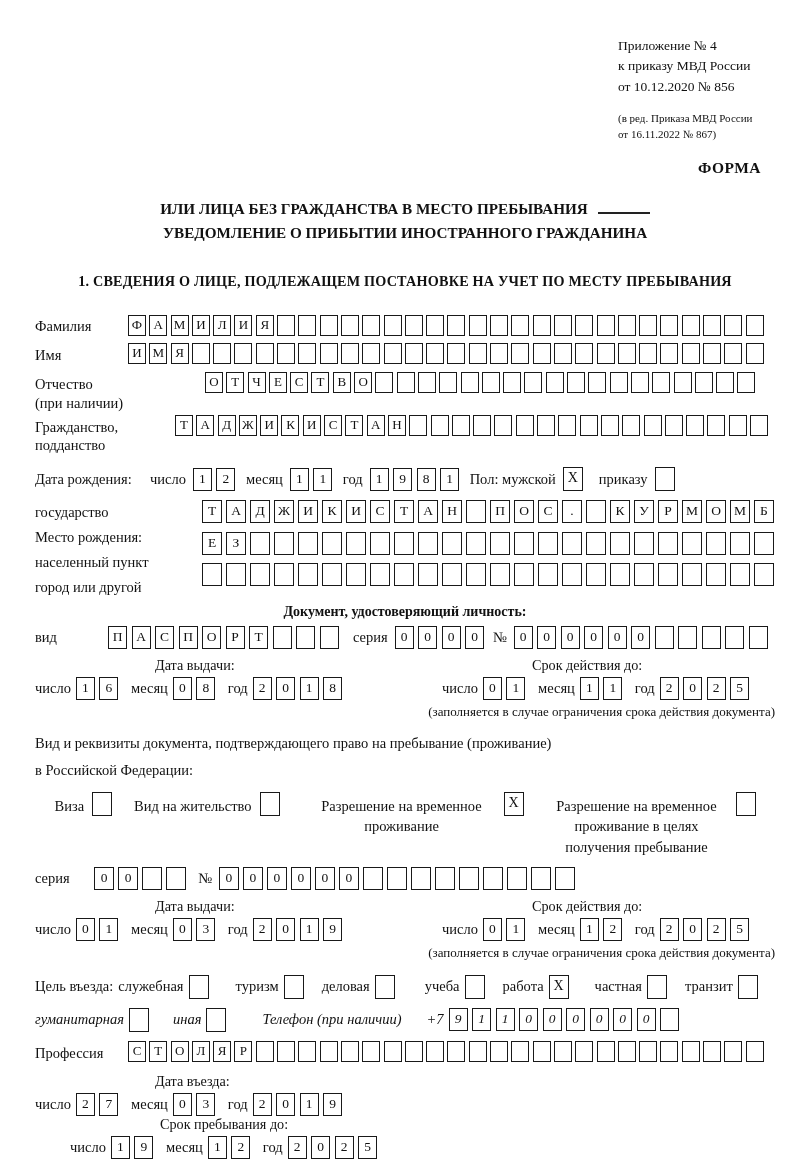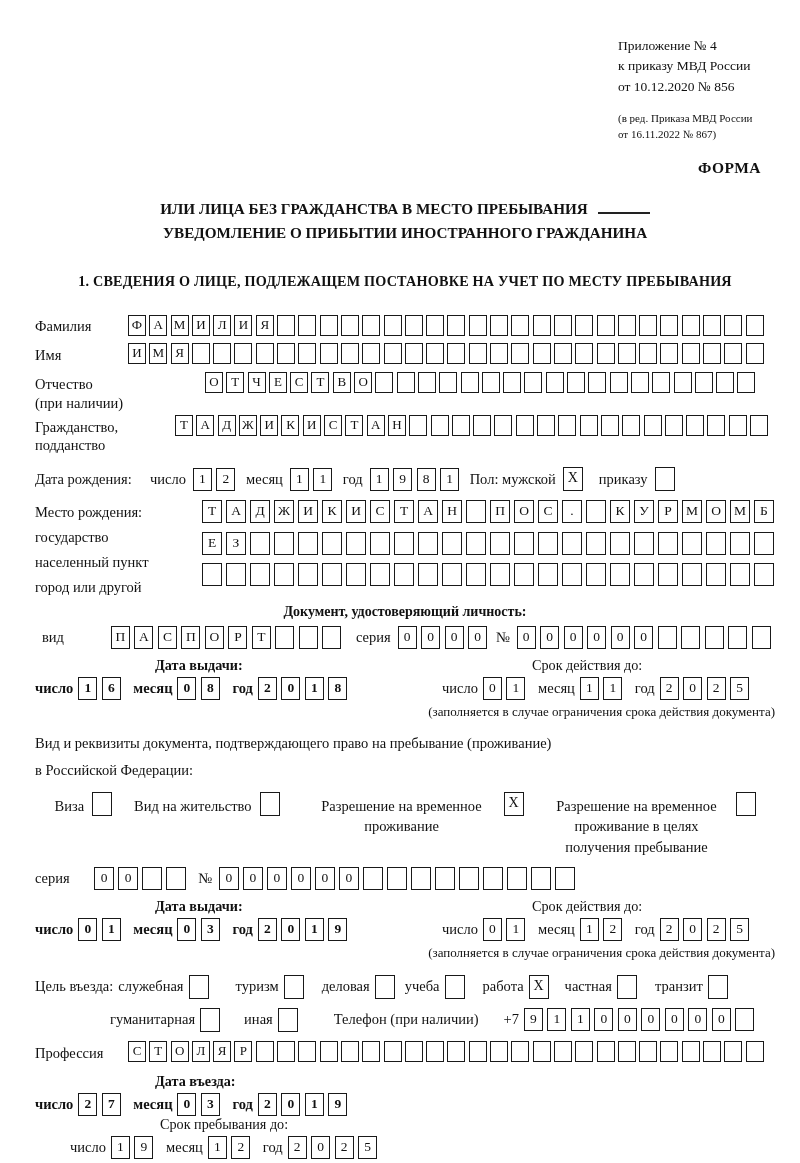--- a/index.html
+++ b/index.html
@@ -38,21 +38,21 @@
 
   
   .bp{display:flex;margin-top:9px;}
   .bp-labels{flex:none;width:167px;line-height:25px;}
   .bp-rows .cells{display:flex;margin-bottom:8.5px;}
 
   .doc-heading{margin-top:4px;text-align:center;font-weight:bold;font-size:14px;}
 
   
   .ddouble{display:flex;margin-top:8px;}
-  .dcol-l{flex:none;width:372px;font-weight:bold;}
+  .dcol-l{flex:none;width:372px;}
   .dcol-r{flex:none;width:368px;}
   .dhead-l{margin-left:120px;font-size:14.2px;}
   .dhead-r{margin-left:125px;font-size:14.2px;}
   .dline{display:flex;align-items:center;margin-top:3px;}
   .dline .t{margin-right:5px;white-space:nowrap;}
   .note{ text-align:right;font-size:13px;margin-top:4px;}
 
   
   .opt-row{display:flex;align-items:flex-start;margin-top:8px;justify-content:center;}
   .opt{display:flex;align-items:flex-start;}
@@ -262,22 +262,22 @@
         <span class="cell">X</span>
       </span>
     <span class="t" style="margin-left:16px;">приказу</span>
     <span class="cells cb">
         <span class="cell"></span>
       </span>
   </div>
 
   <div class="bp">
     <div class="bp-labels">
+      <div>государство</div>
       <div>Место рождения:</div>
-      <div>государство</div>
       <div>населенный пункт</div>
       <div>город или другой</div>
     </div>
     <div class="bp-rows">
       <span class="cells cw">
           <span class="cell">Т</span>
           <span class="cell">А</span>
           <span class="cell">Д</span>
           <span class="cell">Ж</span>
           <span class="cell">И</span>
@@ -351,21 +351,21 @@
           <span class="cell"></span>
           <span class="cell"></span>
           <span class="cell"></span>
           <span class="cell"></span>
         </span>
     </div>
   </div>
 
   <div class="doc-heading">Документ, удостоверяющий личность:</div>
   <div class="inlrow" style="margin-top:6px;">
-    <span class="t" style="width:66px;margin-left:7px;">вид</span>
+    <span class="t" style="width:66px;">вид</span>
     <span class="cells cd">
         <span class="cell">П</span>
         <span class="cell">А</span>
         <span class="cell">С</span>
         <span class="cell">П</span>
         <span class="cell">О</span>
         <span class="cell">Р</span>
         <span class="cell">Т</span>
         <span class="cell"></span>
         <span class="cell"></span>
@@ -564,39 +564,39 @@
         <span class="cell"></span>
       </span>
     <span class="t" style="margin-left:17px;">туризм</span>
     <span class="cells cb">
         <span class="cell"></span>
       </span>
     <span class="t" style="margin-left:8px;">деловая</span>
     <span class="cells cb">
         <span class="cell"></span>
       </span>
-    <span class="t" style="margin-left:0;">учеба</span>
+    <span class="t" style="margin-left:20px;">учеба</span>
     <span class="cells cb">
         <span class="cell"></span>
       </span>
     <span class="t" style="margin-left:8px;">работа</span>
     <span class="cells cb">
         <span class="cell">X</span>
       </span>
-    <span class="t" style="margin-left:6px;">частная</span>
+    <span class="t" style="margin-left:16px;">частная</span>
     <span class="cells cb">
         <span class="cell"></span>
       </span>
     <span class="t" style="margin-left:8px;">транзит</span>
     <span class="cells cb">
         <span class="cell"></span>
       </span>
   </div>
 
-  <div class="purp" style="margin-top:9px;margin-left:75px;">
+  <div class="purp" style="margin-top:9px;font-style:italic;">
     <span class="t">гуманитарная</span>
     <span class="cells cb">
         <span class="cell"></span>
       </span>
     <span class="t" style="margin-left:14px;">иная</span>
     <span class="cells cb">
         <span class="cell"></span>
       </span>
     <span class="t" style="margin-left:26px;">Телефон (при наличии)</span>
     <span class="t" style="margin-left:20px;">+7</span>

